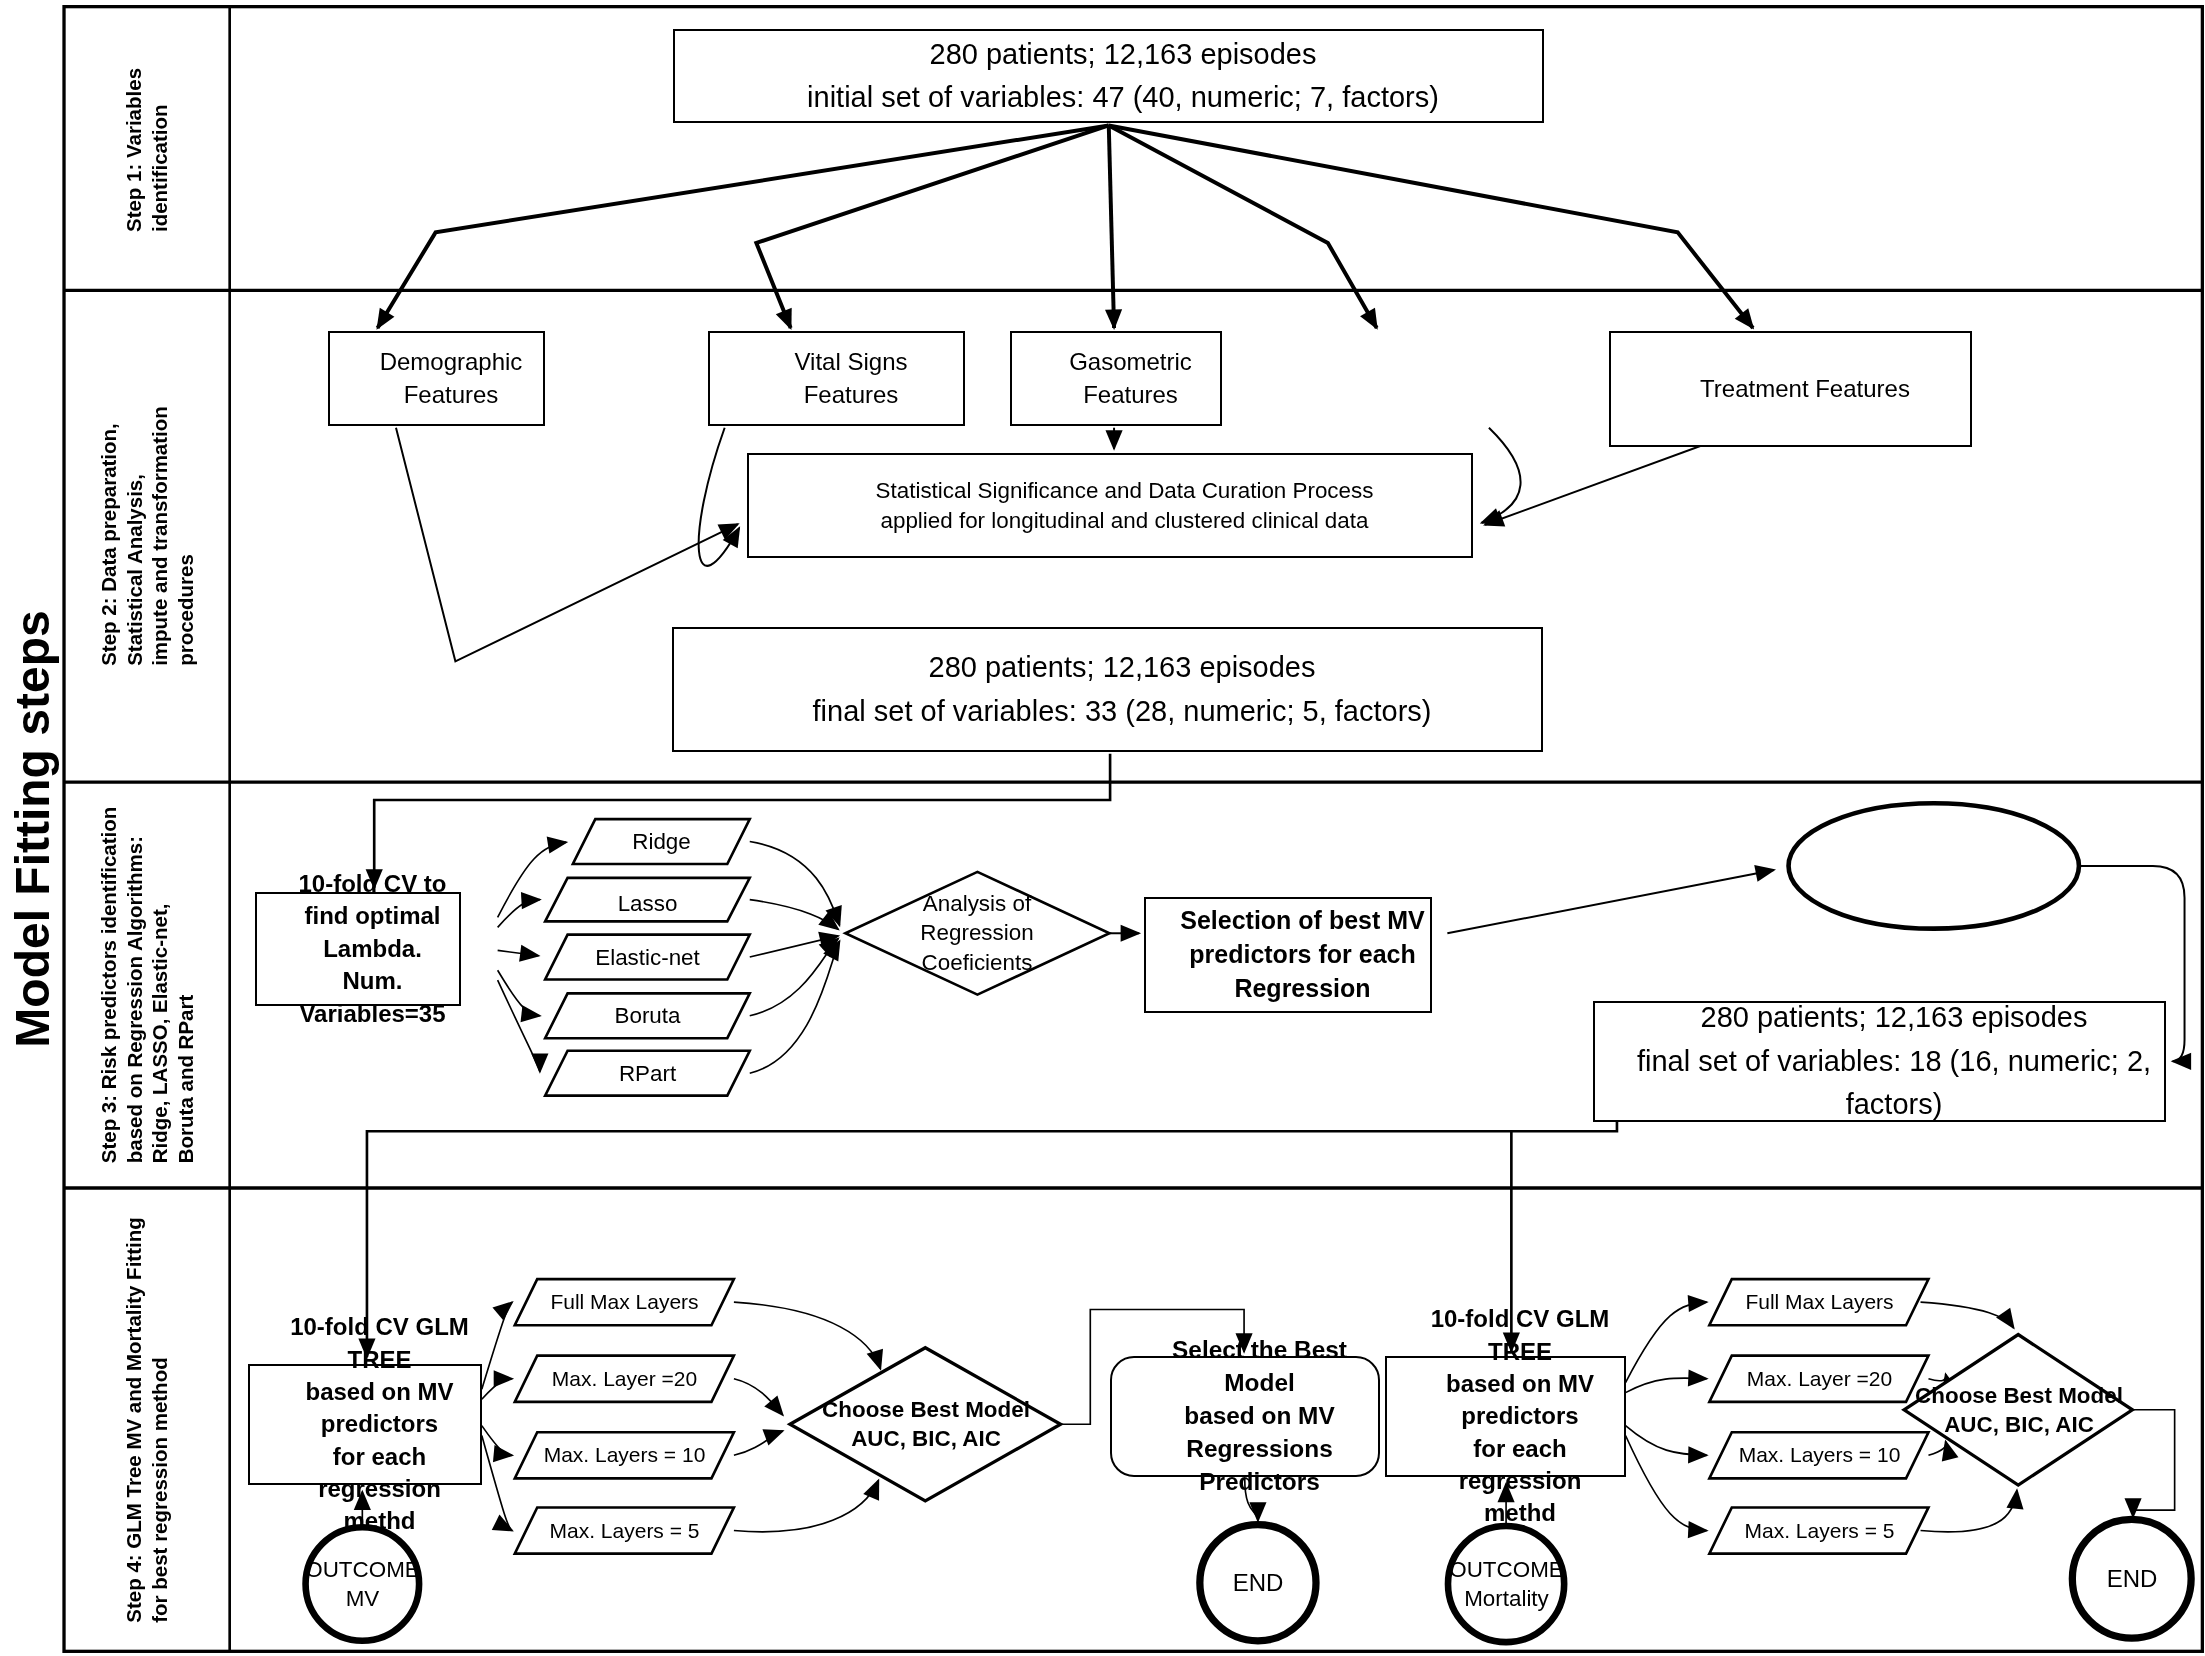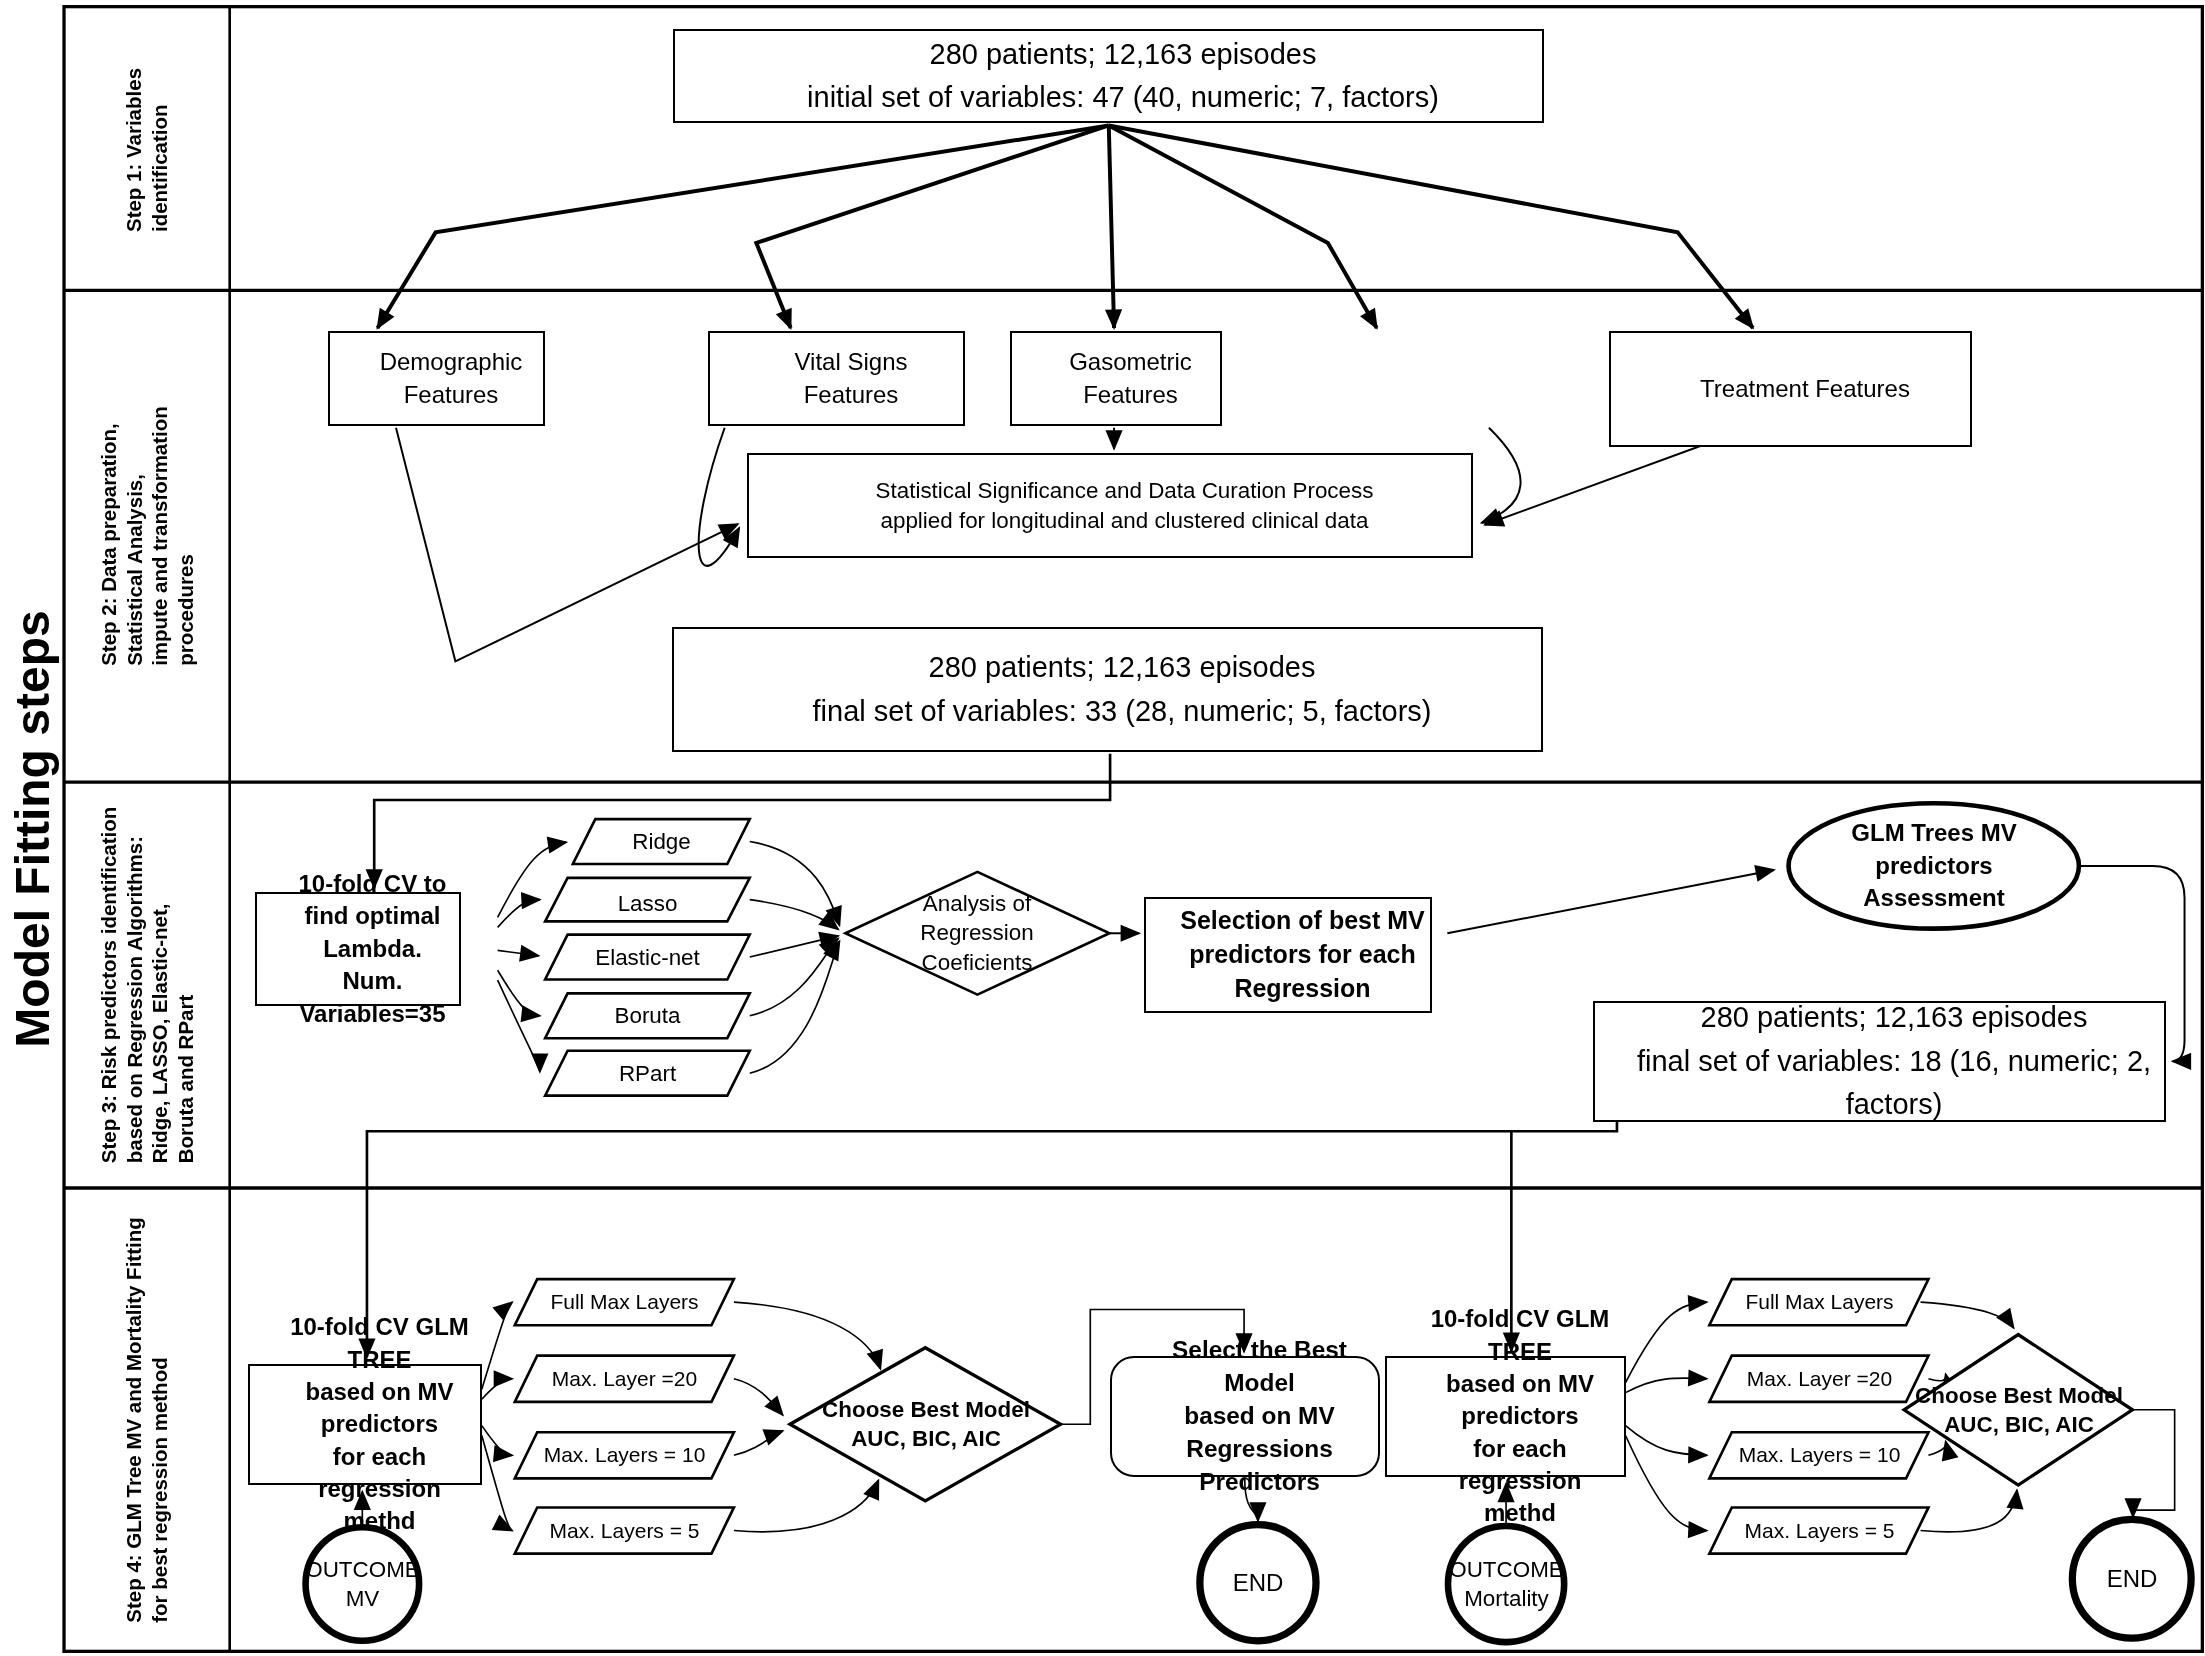--- a/index.html
+++ b/index.html
@@ -253,24 +253,20 @@
     </div>
   <div class="shape-lbl f34" style="left:545px;top:1051px;width:205px;height:45px;">
     <span class="lbl">RPart</span>
     </div>
 
   <div class="shape-lbl f34" style="left:865px;top:887px;width:224px;height:92px;">
     <span class="lbl">Analysis of Regression
 Coeficients</span>
     </div>
 
-  <div class="shape-lbl f36 bold" style="left:1802px;top:820px;width:264px;height:92px;">
-    <span class="lbl">GLM Trees MV predictors
-Assessment</span>
-    </div>
 
   <div class="shape-lbl f32" style="left:515px;top:1279px;width:219px;height:46px;">
     <span class="lbl">Full Max Layers</span>
     </div>
   <div class="shape-lbl f32" style="left:515px;top:1356px;width:219px;height:46px;">
     <span class="lbl">Max. Layer =20</span>
     </div>
   <div class="shape-lbl f32" style="left:515px;top:1432px;width:219px;height:46px;">
     <span class="lbl">Max. Layers = 10</span>
     </div>

